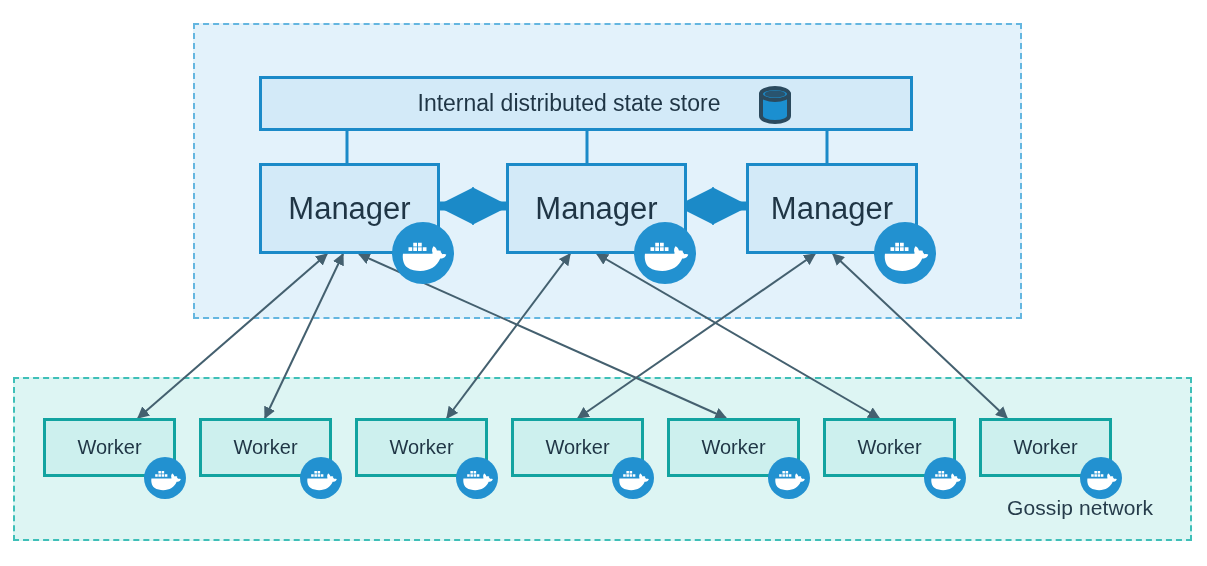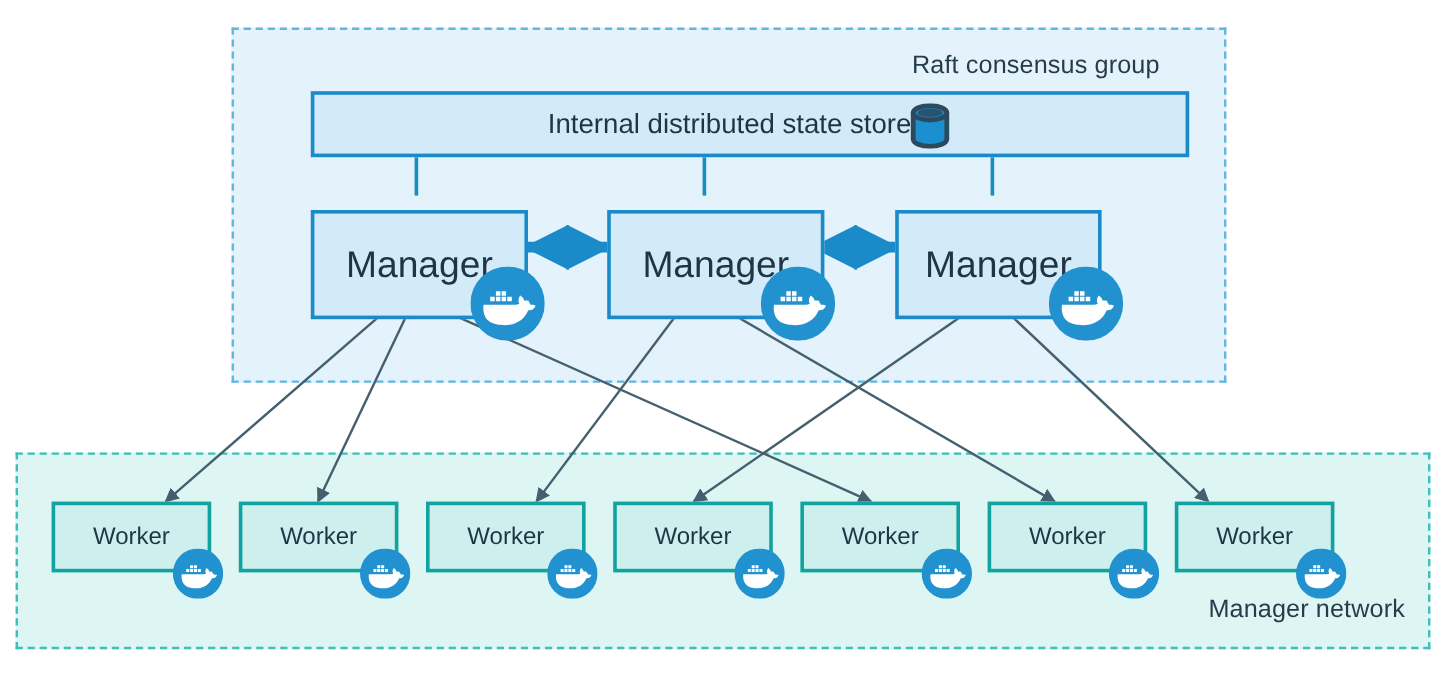--- a/index.html
+++ b/index.html
@@ -83,21 +83,20 @@
     background: #d3eaf8;
     border: 3px solid #1b8ac8;
   }
   .store-node .node-label {
     font-size: 23px;
     padding-right: 34px;
   }
   .manager-node {
     background: #d3eaf8;
     border: 3px solid #1b8ac8;
-    margin-top: 12px;
   }
   .manager-node .node-label {
     font-size: 31px;
   }
   .worker-node {
     background: #cdf0ee;
     border: 3px solid #12a3a0;
   }
   .worker-node .node-label {
     font-size: 20px;
@@ -151,24 +150,23 @@
       <path d="M 327 254 L 138 418" marker-start="url(#arrowTip)" marker-end="url(#arrowTip)"></path>
       <path d="M 343 254 L 265 418" marker-start="url(#arrowTip)" marker-end="url(#arrowTip)"></path>
       <path d="M 359 254 L 726 418" marker-start="url(#arrowTip)" marker-end="url(#arrowTip)"></path>
       <path d="M 570 254 L 447 418" marker-start="url(#arrowTip)" marker-end="url(#arrowTip)"></path>
       <path d="M 597 254 L 879 418" marker-start="url(#arrowTip)" marker-end="url(#arrowTip)"></path>
       <path d="M 815 254 L 578 418" marker-start="url(#arrowTip)" marker-end="url(#arrowTip)"></path>
       <path d="M 833 254 L 1007 418" marker-start="url(#arrowTip)" marker-end="url(#arrowTip)"></path>
     </g>
   </svg>
 
-  <div class="group-label" id="raft-label">Raft consensus group</div>
-  <div class="group-label" id="gossip-label">Manager network</div>
-
-  <div class="node store-node" style="left:259px; top:76px; width:732px; height:55px;">
+  <div class="group-label" id="gossip-label">Gossip network</div>
+
+  <div class="node store-node" style="left:259px; top:76px; width:654px; height:55px;">
     <span class="node-label">Internal distributed state store</span>
   </div>
   <div class="db-icon" style="left:758px; top:86px;">
     <svg width="34" height="38" viewBox="0 0 34 38">
       <path d="M3 8 v22 a14 6 0 0 0 28 0 v-22 z" fill="#1b8fd0" stroke="#2b4a5e" stroke-width="4" stroke-linejoin="round"></path>
       <ellipse cx="17" cy="8" rx="14" ry="6" fill="#1b8fd0" stroke="#2b4a5e" stroke-width="4"></ellipse>
       <ellipse cx="17" cy="8" rx="10.5" ry="3.6" fill="#2b4a5e" opacity="0.85"></ellipse>
     </svg>
   </div>
 

